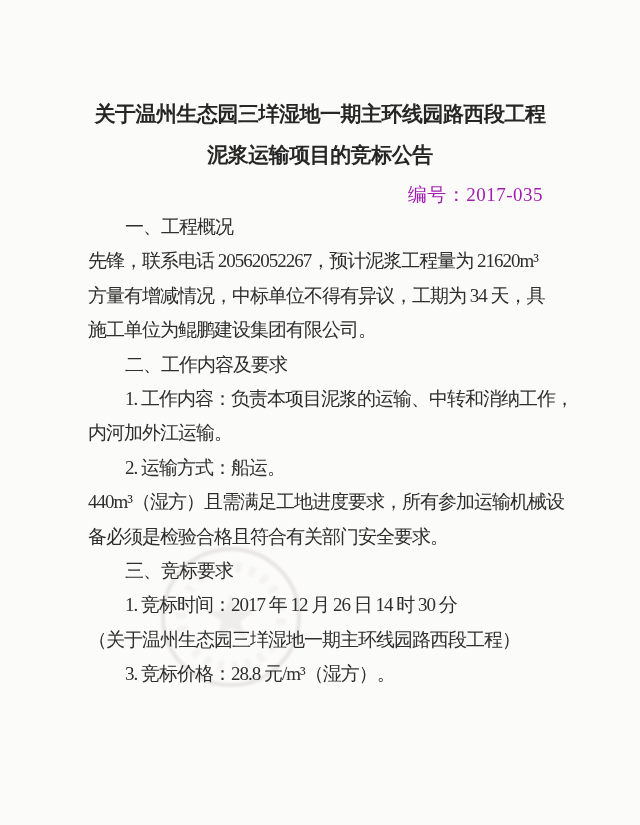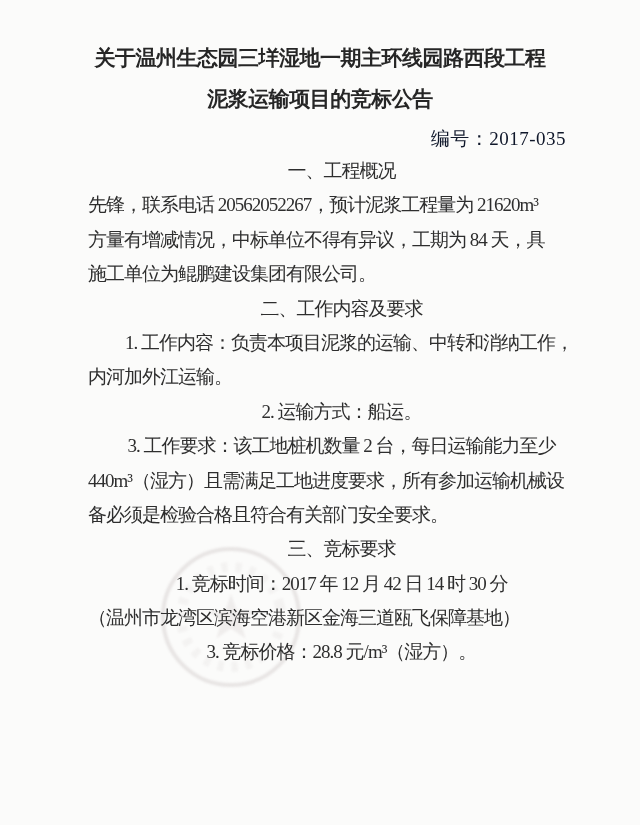--- a/index.html
+++ b/index.html
@@ -11,57 +11,56 @@
     position: relative;
     width: 640px;
     height: 825px;
     background: #fbfbfa;
     overflow: hidden;
     font-family: "Liberation Serif", "DejaVu Serif", serif;
     color: #2e2e2e;
     box-sizing: border-box;
   }
   .title-block {
-    padding-top: 38px;
+    padding-top: 94px;
     text-align: center;
   }
   .title-line {
     font-size: 21px;
     font-weight: bold;
     letter-spacing: -0.5px;
     line-height: 41px;
     color: #262626;
   }
   .doc-number {
     margin-top: 6px;
-    padding-right: 74px;
+    padding-right: 97px;
     text-align: right;
     font-size: 19px;
     letter-spacing: 0.5px;
     line-height: 26px;
-    color: #0f172a;
+    color: #a21caf;
   }
   .content {
     position: relative;
     margin-top: 2px;
     padding-left: 88px;
     padding-right: 82px;
     font-size: 19px;
     letter-spacing: -1px;
     z-index: 2;
   }
   .line {
     height: 34.4px;
     line-height: 34.4px;
     white-space: nowrap;
     color: #2e2e2e;
   }
   .indent {
     padding-left: 37px;
-    text-align: center;
   }
   .seal {
     position: absolute;
     left: 156px;
     top: 542px;
     width: 150px;
     height: 150px;
     z-index: 1;
     opacity: 0.5;
     filter: blur(0.8px);
@@ -82,28 +81,27 @@
   <div class="title-block">
     <div class="title-line">关于温州生态园三垟湿地一期主环线园路西段工程</div>
     <div class="title-line">泥浆运输项目的竞标公告</div>
   </div>
 
   <div class="doc-number">编号：2017-035</div>
 
   <div class="content">
     <div class="line indent">一、工程概况</div>
     <div class="line">先锋，联系电话 20562052267，预计泥浆工程量为 21620m³</div>
-    <div class="line">方量有增减情况，中标单位不得有异议，工期为 84 天，具</div>
+    <div class="line">方量有增减情况，中标单位不得有异议，工期为 34 天，具</div>
     <div class="line">施工单位为鲲鹏建设集团有限公司。</div>
     <div class="line indent">二、工作内容及要求</div>
     <div class="line indent">1. 工作内容：负责本项目泥浆的运输、中转和消纳工作，</div>
     <div class="line">内河加外江运输。</div>
     <div class="line indent">2. 运输方式：船运。</div>
-    <div class="line indent">3. 工作要求：该工地桩机数量 2 台，每日运输能力至少</div>
     <div class="line">440m³（湿方）且需满足工地进度要求，所有参加运输机械设</div>
     <div class="line">备必须是检验合格且符合有关部门安全要求。</div>
     <div class="line indent">三、竞标要求</div>
-    <div class="line indent">1. 竞标时间：2017 年 12 月 42 日 14 时 30 分</div>
-    <div class="line">（温州市龙湾区滨海空港新区金海三道瓯飞保障基地）</div>
+    <div class="line indent">1. 竞标时间：2017 年 12 月 26 日 14 时 30 分</div>
+    <div class="line">（关于温州生态园三垟湿地一期主环线园路西段工程）</div>
     <div class="line indent">3. 竞标价格：28.8 元/m³（湿方）。</div>
   </div>
 
 </div>
 
 </body></html>

